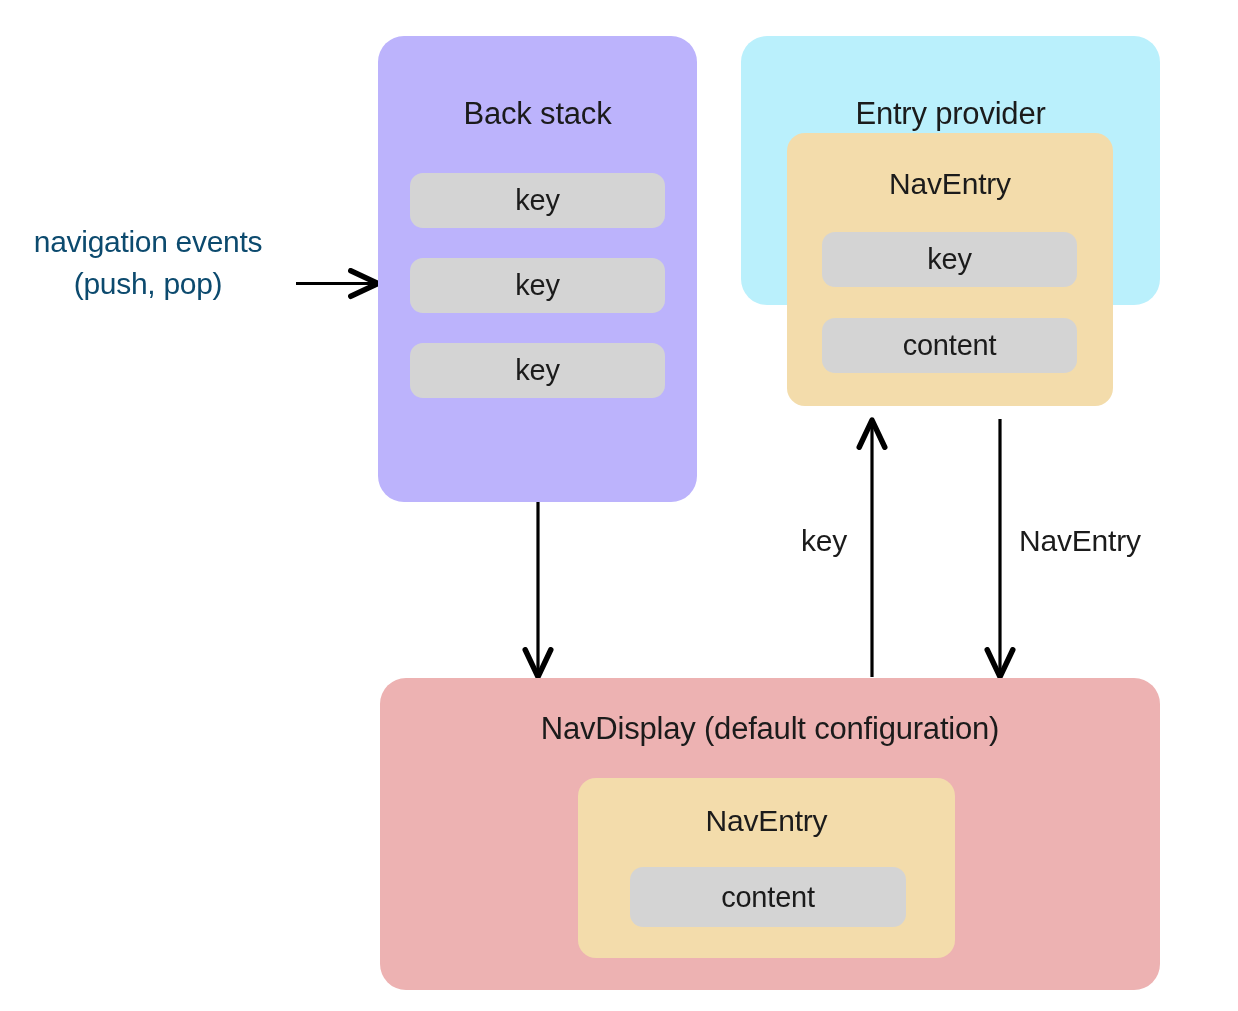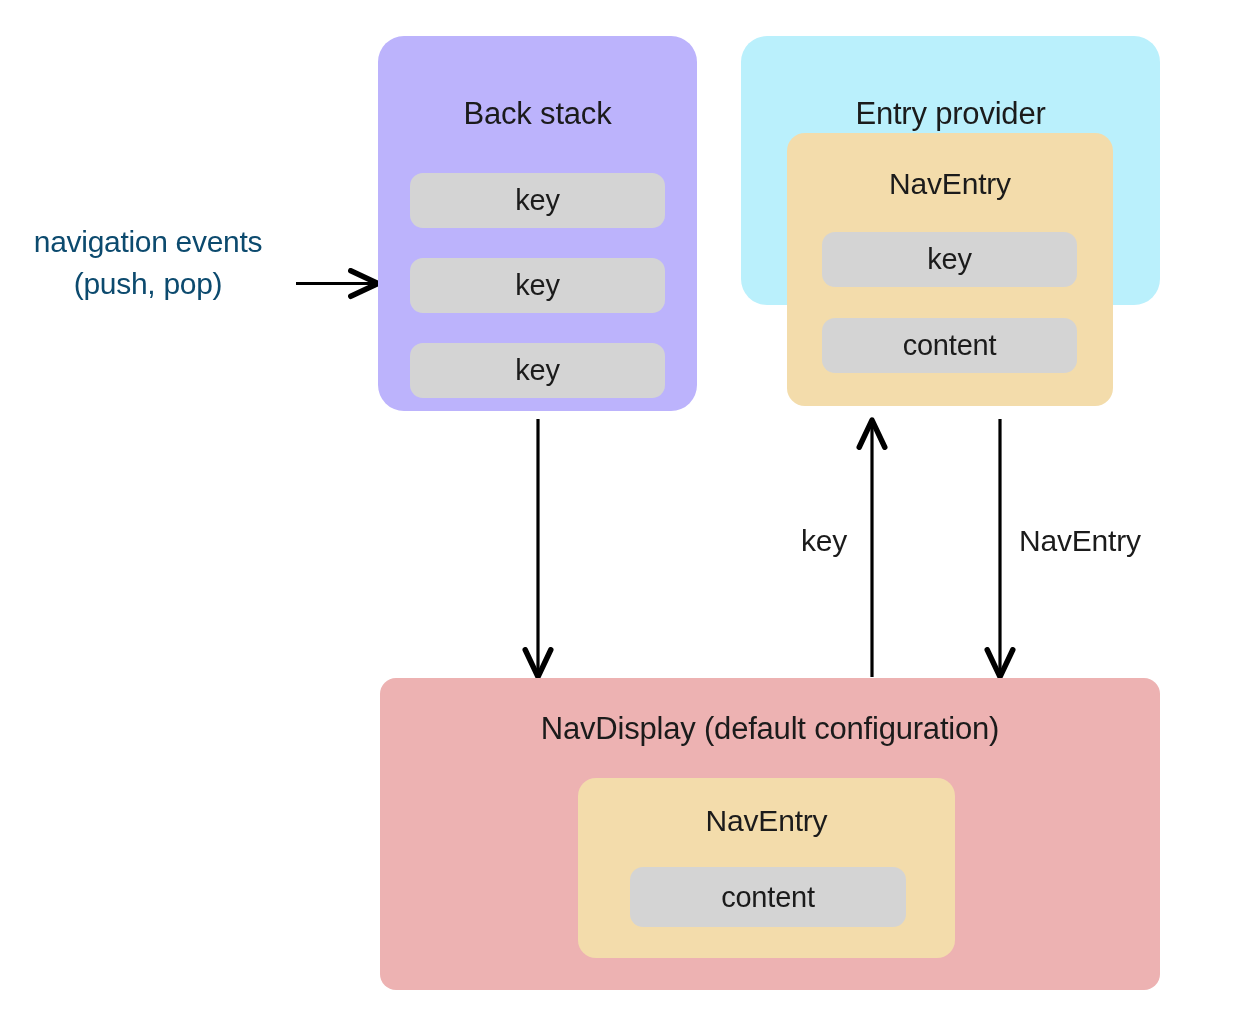--- a/index.html
+++ b/index.html
@@ -100,21 +100,21 @@
     </g>
 
     <g>
       <line x1="1000" y1="419" x2="1000" y2="676" stroke="#000" stroke-width="3.2" marker-end="url(#ah)"></line>
     </g>
   </svg>
 
   <div class="side-label" style="left:8px;top:221px;width:280px;">navigation events
 (push, pop)</div>
 
-  <div class="box group-box" style="left:378px;top:36px;width:319px;height:375px;background:#bcb3fc;">
+  <div class="box group-box" style="left:378px;top:36px;width:319px;height:466px;background:#bcb3fc;">
     <div class="group-title" style="top:60px;">Back stack</div>
 
     <div class="pill" style="left:32px;top:137px;width:255px;height:55px;background:#d4d4d4;">
       <span>key</span>
     </div>
 
     <div class="pill" style="left:32px;top:222px;width:255px;height:55px;background:#d4d4d4;">
       <span>key</span>
     </div>
 
@@ -136,21 +136,21 @@
       <div class="pill" style="left:35px;top:185px;width:255px;height:55px;background:#d4d4d4;">
         <span>content</span>
       </div>
     </div>
   </div>
 
   <div class="edge-label" style="left:801px;top:524px;">key</div>
 
   <div class="edge-label" style="left:1019px;top:524px;">NavEntry</div>
 
-  <div class="box group-box" style="left:380px;top:678px;width:780px;height:312px;background:#edb2b2;border-radius:16px;">
+  <div class="box group-box" style="left:380px;top:678px;width:780px;height:312px;background:#edb2b2;">
     <div class="group-title" style="top:33px;">NavDisplay (default configuration)</div>
 
     <div class="box entry-box" style="left:198px;top:100px;width:377px;height:180px;background:#f3dcab;">
       <div class="entry-title" style="top:25px;">NavEntry</div>
 
       <div class="pill" style="left:52px;top:89px;width:276px;height:60px;background:#d4d4d4;">
         <span>content</span>
       </div>
     </div>
   </div>

